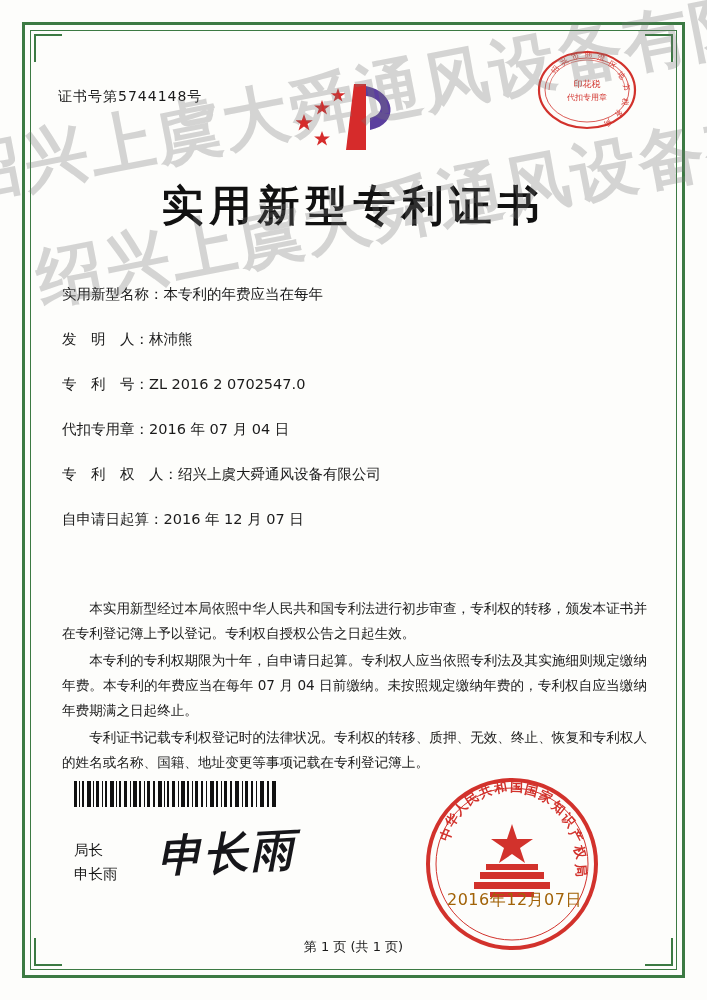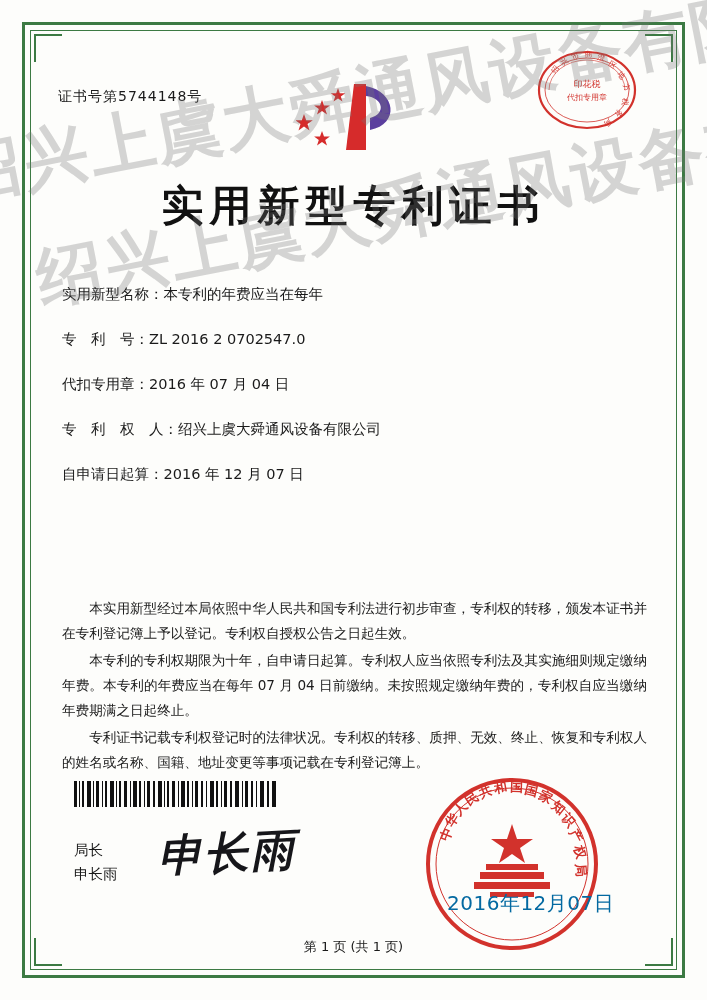--- a/index.html
+++ b/index.html
@@ -153,22 +153,22 @@
     position: absolute;
     left: 424px;
     top: 776px;
     width: 176px;
     height: 176px;
   }
   .seal-date {
     position: absolute;
     left: 447px;
     top: 890px;
-    font-size: 20px;
-    color: #0369a1;
+    font-size: 16px;
+    color: #a16207;
     letter-spacing: 0.5px;
     white-space: nowrap;
   }
 
   .page-footer {
     position: absolute;
     left: 0; right: 0;
     top: 938px;
     text-align: center;
     font-size: 13px;
@@ -246,20 +246,23 @@
         <text x="74" y="70" transform="rotate(135 74 70)">局</text>
       </g>
     </svg>
   </div>
 
   <div class="main-title">实用新型专利证书</div>
 
   <div class="fields">
     <div class="field-row">
       <span class="field-label">实用新型名称：</span><span class="field-value">本专利的年费应当在每年</span>
+    </div>
+    <div class="field-row">
+      <span class="field-label">发　明　人：</span><span class="field-value">林沛熊</span>
     </div>
     <div class="field-row">
       <span class="field-label">专　利　号：</span><span class="field-value">ZL 2016 2 0702547.0</span>
     </div>
     <div class="field-row">
       <span class="field-label">代扣专用章：</span><span class="field-value">2016 年 07 月 04 日</span>
     </div>
     <div class="field-row">
       <span class="field-label">专　利　权　人：</span><span class="field-value">绍兴上虞大舜通风设备有限公司</span>
     </div>

